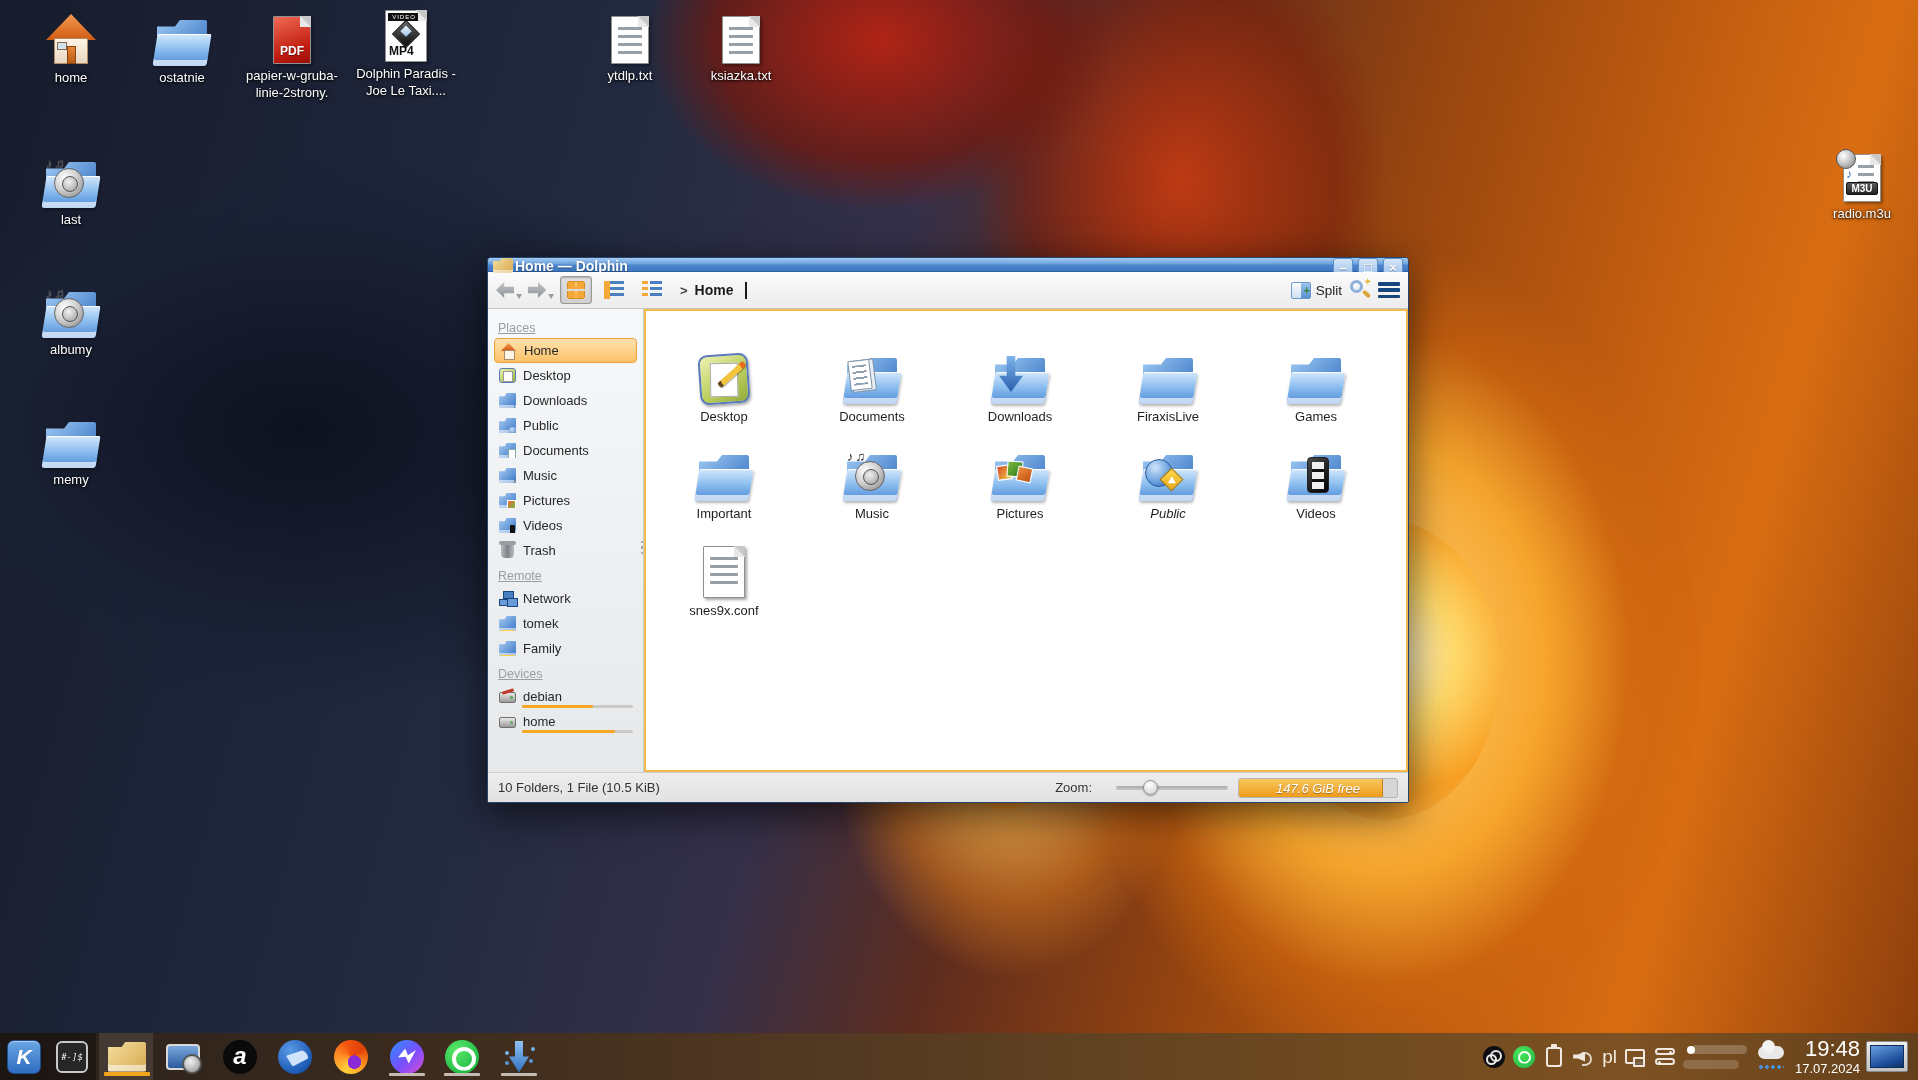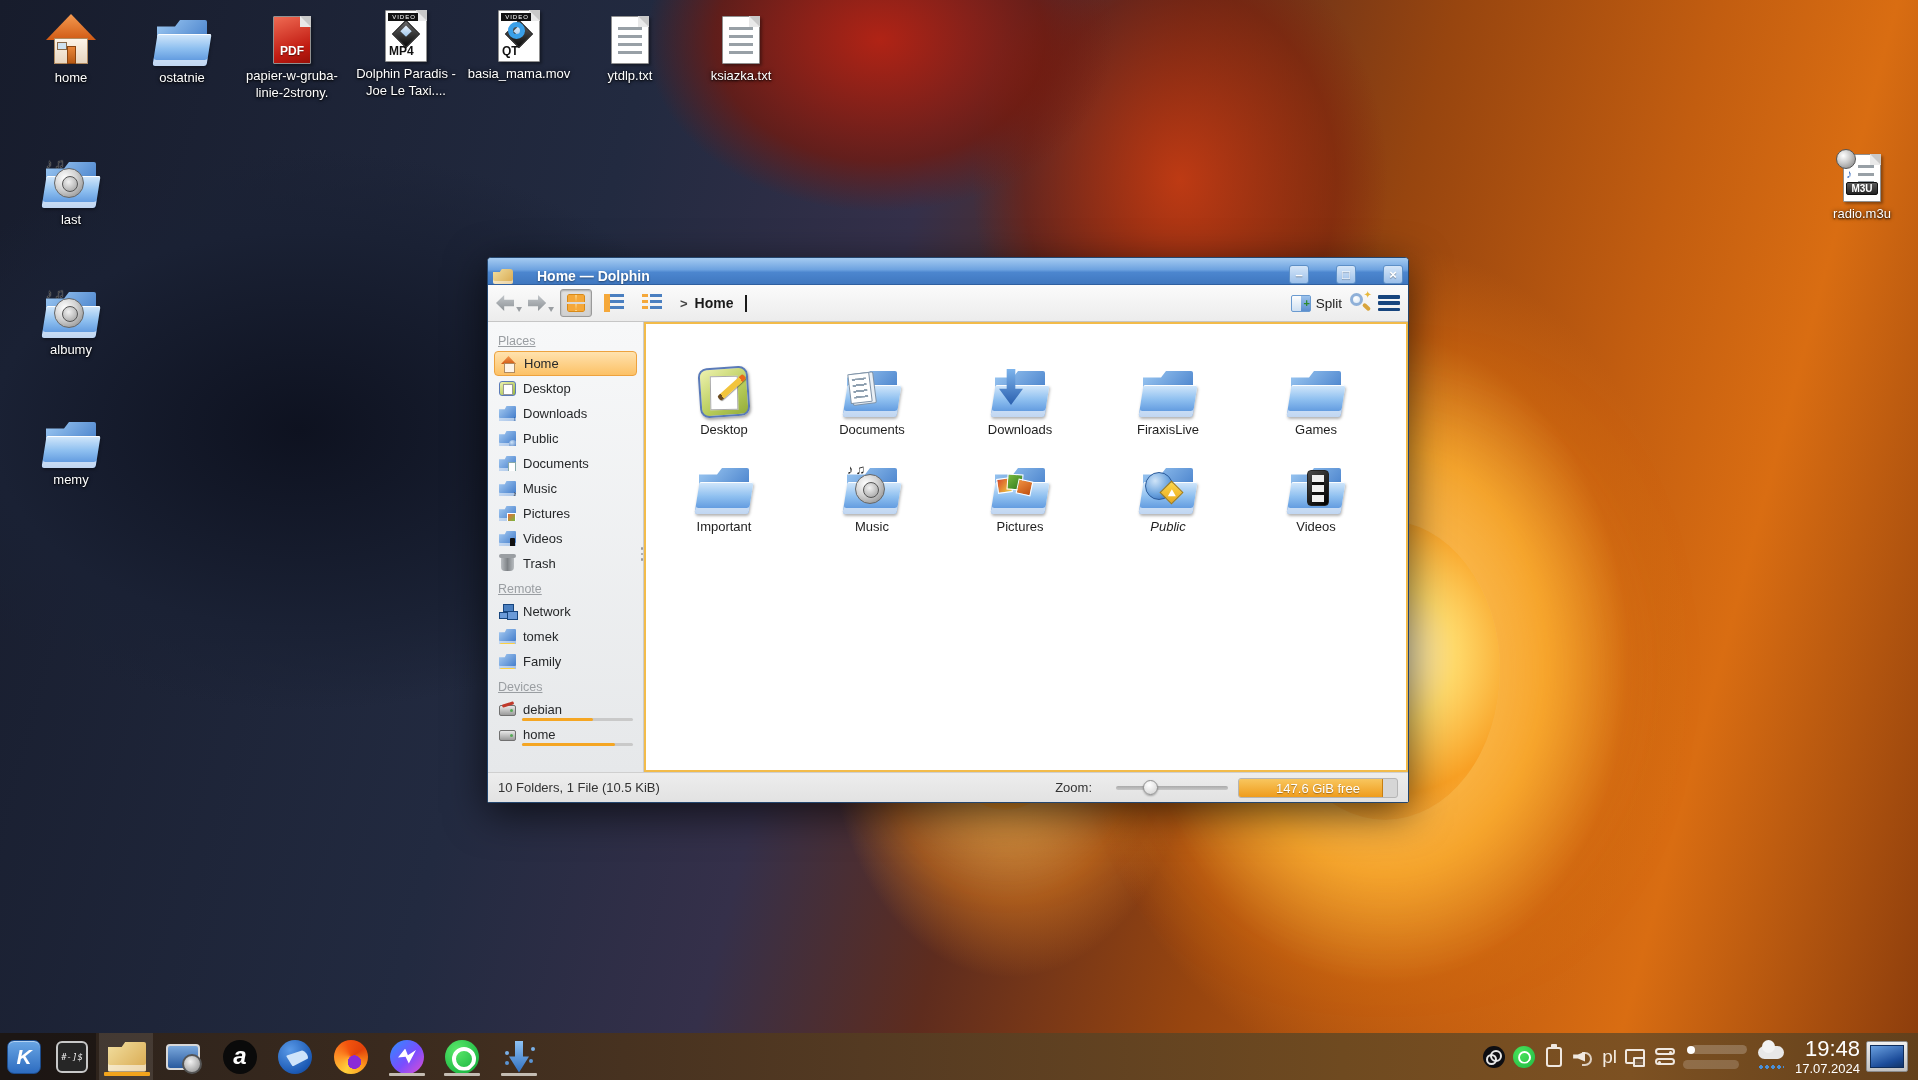--- a/index.html
+++ b/index.html
@@ -99,21 +99,21 @@
   .page-qt .qt-ring { position:absolute; left:9px; top:11px; width:17px; height:17px; border:5px solid #3aa0e8; border-radius:50%; background:transparent; }
   .page-m3u .m3u-band { position:absolute; left:2px; bottom:6px; right:2px; height:13px; background:linear-gradient(180deg,#5a5a5a,#222); border:1px solid #111; border-radius:2px; color:#fff; font-weight:bold; font-size:10px; text-align:center; line-height:12px; }
   .page-m3u .m3u-spk { position:absolute; left:-8px; top:-6px; width:20px; height:20px; border-radius:50%;
     background:radial-gradient(circle at 35% 32%, #fff, #c8c8c8 45%, #787878); border:1px solid #555; }
   .page-m3u .m3u-note { position:absolute; left:2px; top:12px; color:#3a6fc0; font-size:12px; }
 
   
   .window { position:absolute; left:487px; top:257px; width:922px; height:546px;
     border:1px solid #24466e; border-radius:4px 4px 2px 2px; box-shadow:0 10px 40px rgba(0,0,0,.65);
     background:#eceded; display:flex; flex-direction:column; }
-  .titlebar { height:27px; border-radius:3px 3px 0 0; display:flex; align-items:flex-end; padding:0 5px; gap:24px;
+  .titlebar { height:14px; border-radius:3px 3px 0 0; display:flex; align-items:flex-start; padding:0 5px; gap:2px;
     background:linear-gradient(180deg,#a5cbf1 0%,#6da2e0 45%,#4c86cf 55%,#3f77bf 100%); border-bottom:1px solid #2f5f9f; }
   .tb-icon { width:20px; height:15px; background:linear-gradient(135deg,#f2dfa0,#d8a84e); border-radius:2px 3px 2px 2px;
     clip-path:polygon(0 20%,34% 20%,44% 0,100% 0,100% 100%,0 100%); box-shadow:inset 0 -3px 0 rgba(255,255,255,.5); }
   .tb-title { flex:1; color:#fff; font-weight:bold; font-size:14px; text-shadow:0 1px 2px rgba(0,0,0,.45); }
   .wbtn { width:20px; height:19px; border-radius:3px; margin-left:3px;
     background:linear-gradient(180deg,#d5e6f8,#9cc0ea); border:1px solid #5d8fc6;
     color:#fff; font-size:13px; font-weight:bold; line-height:17px; text-align:center; text-shadow:0 1px 1px rgba(0,0,0,.35); }
 
   .toolbar { height:37px; display:flex; align-items:center; gap:6px; padding:0 8px;
     background:linear-gradient(180deg,#fbfbfb,#ececec); border-bottom:1px solid #c6c6c6; }
@@ -197,21 +197,21 @@
 
   
   .statusbar { height:30px; display:flex; align-items:center; padding:0 10px; gap:10px;
     background:linear-gradient(180deg,#ededed,#e2e2e2); border-top:1px solid #cfcfcf; font-size:13px; color:#333; }
   .sb-spacer { flex:1; }
   .zoom-wrap { display:flex; align-items:center; gap:24px; }
   .zslider { position:relative; width:112px; height:15px; }
   .zslider .groove { position:absolute; left:0; right:0; top:6px; height:4px; background:linear-gradient(180deg,#aaa,#c8c8c8); border-radius:2px; }
   .zslider .knob { position:absolute; top:0px; width:15px; height:15px; border-radius:50%; margin-left:-7px;
     background:radial-gradient(circle at 40% 30%,#fff,#cfcfcf); border:1px solid #909090; box-shadow:0 1px 2px rgba(0,0,0,.3); }
-  .capacity { position:relative; width:160px; height:20px; border:1px solid #b5b5b5; border-radius:3px; background:#d6d6d6; overflow:hidden; }
+  .capacity { position:relative; width:160px; height:20px; border:1px solid #b5b5b5; border-radius:3px; background:#d6d6d6; overflow:hidden;font-style:italic; }
   .capacity .fill { position:absolute; left:0; top:0; bottom:0; background:linear-gradient(180deg,#f8c65e,#ef9c1c); border-right:1px solid #c87f10; }
   .capacity .cap-label { position:absolute; inset:0; text-align:center; line-height:19px; color:#fff; font-size:13px; text-shadow:0 1px 1px rgba(0,0,0,.35); }
 
   
   .taskbar { position:absolute; left:0; right:0; bottom:0; height:47px;
     background:linear-gradient(90deg,#2a211b 0%,#3a2a1e 20%,#543a22 45%,#6f4a20 70%,#7d5122 85%,#63401b 100%); }
   .tseg-dark { position:absolute; left:0; top:0; bottom:0; width:96px; background:rgba(10,8,10,.45); }
   .tseg-active { position:absolute; left:99px; top:0; bottom:0; width:54px; background:rgba(255,255,255,.10); }
   .tl { position:absolute; top:4px; width:40px; height:39px; display:flex; align-items:center; justify-content:center; }
   .tind { position:absolute; bottom:0; height:3px; width:36px; background:#c4bcb2; border-radius:1px; }
@@ -322,32 +322,20 @@
     <div class="di-img">
         <div class="page page-video">
           <i class="fold"></i>
           <span class="band">VIDEO</span>
           <i class="diam"></i>
           <span class="vbadge">MP4</span>
         </div>
       </div>
     <div class="di-label">Dolphin Paradis - Joe Le Taxi....</div>
   </div>
-  <div class="dicon" style="left:467px;top:2px">
-    <div class="di-img">
-        <div class="page page-video page-qt">
-          <i class="fold"></i>
-          <span class="band">VIDEO</span>
-          <i class="diam"></i>
-          <i class="qt-ring"></i>
-          <span class="vbadge">QT</span>
-        </div>
-      </div>
-    <div class="di-label">basia_mama.mov</div>
-  </div>
   <div class="dicon" style="left:578px;top:4px">
     <div class="di-img">
         <div class="page">
           <i class="fold"></i>
           <i class="lines"></i>
         </div>
       </div>
     <div class="di-label">ytdlp.txt</div>
   </div>
   <div class="dicon" style="left:689px;top:4px">
@@ -620,20 +608,29 @@
         <div class="fcell">
           <div class="fimg">
               <div class="xfolder">
                 <i class="fb"></i>
                 <i class="ff"></i>
                 <i class="emb emb-film"></i>
               </div>
             </div>
           <div class="flabel">Videos</div>
         </div>
+        <div class="fcell">
+          <div class="fimg">
+              <div class="page" style="width:42px;height:52px">
+                <i class="fold"></i>
+                <i class="lines"></i>
+              </div>
+            </div>
+          <div class="flabel">snes9x.conf</div>
+        </div>
       </div>
     </div>
 
     <div class="statusbar">
       <span>10 Folders, 1 File (10.5 KiB)</span>
       <div class="sb-spacer"></div>
       <div class="zoom-wrap">
         <span>Zoom:</span>
         <div class="zslider">
           <i class="groove"></i>

